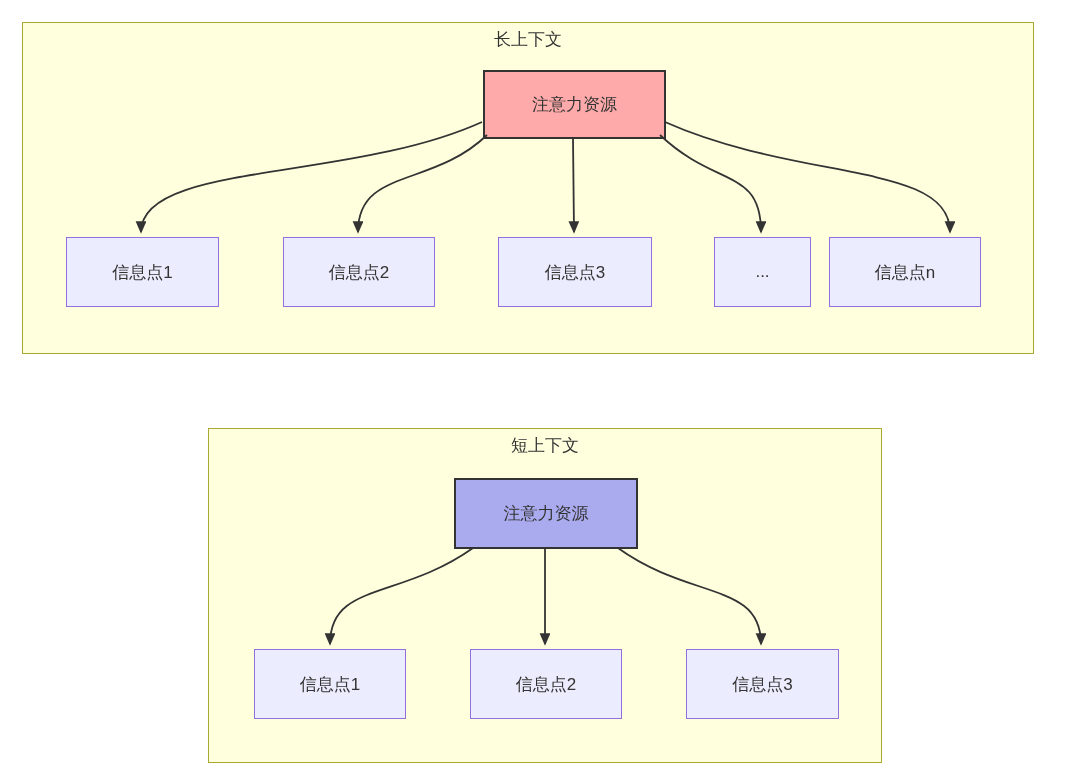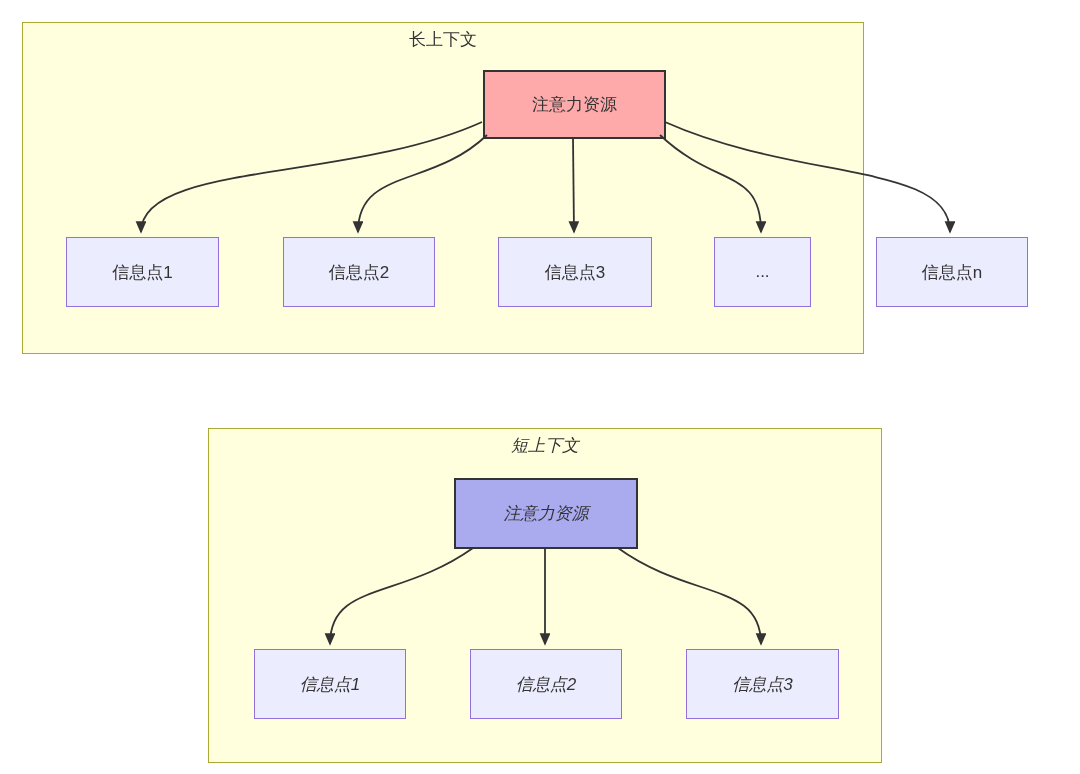--- a/index.html
+++ b/index.html
@@ -61,33 +61,33 @@
     fill: none;
     stroke: var(--arrow, #333333);
     stroke-width: 1.8px;
   }
 </style>
 </head>
 <body>
 
 <div class="stage">
 
-  <div class="cluster" style="left:22px; top:22px; width:842px; height:332px;">
+  <div class="cluster" style="left:22px; top:22px; width:1012px; height:332px;">
     <div class="cluster-title">长上下文</div>
 
     <div class="node attention" style="left:460px; top:47px; width:183px; height:69px;">注意力资源</div>
 
     <div class="node" style="left:43px; top:214px; width:153px; height:70px;">信息点1</div>
     <div class="node" style="left:260px; top:214px; width:152px; height:70px;">信息点2</div>
     <div class="node" style="left:475px; top:214px; width:154px; height:70px;">信息点3</div>
     <div class="node" style="left:691px; top:214px; width:97px; height:70px;">...</div>
-    <div class="node" style="left:853px; top:214px; width:152px; height:70px;text-align:right;">信息点n</div>
+    <div class="node" style="left:806px; top:214px; width:152px; height:70px;text-align:right;">信息点n</div>
   </div>
 
-  <div class="cluster" style="left:208px; top:428px; width:674px; height:335px;font-style:italic;">
+  <div class="cluster" style="left:208px; top:428px; width:674px; height:335px;">
     <div class="cluster-title">短上下文</div>
 
     <div class="node attention short" style="left:245px; top:49px; width:184px; height:71px;">注意力资源</div>
 
     <div class="node" style="left:45px; top:220px; width:152px; height:70px;">信息点1</div>
     <div class="node" style="left:261px; top:220px; width:152px; height:70px;">信息点2</div>
     <div class="node" style="left:477px; top:220px; width:153px; height:70px;">信息点3</div>
   </div>
 
   <svg class="edges" viewBox="0 0 1080 774" xmlns="http://www.w3.org/2000/svg">

